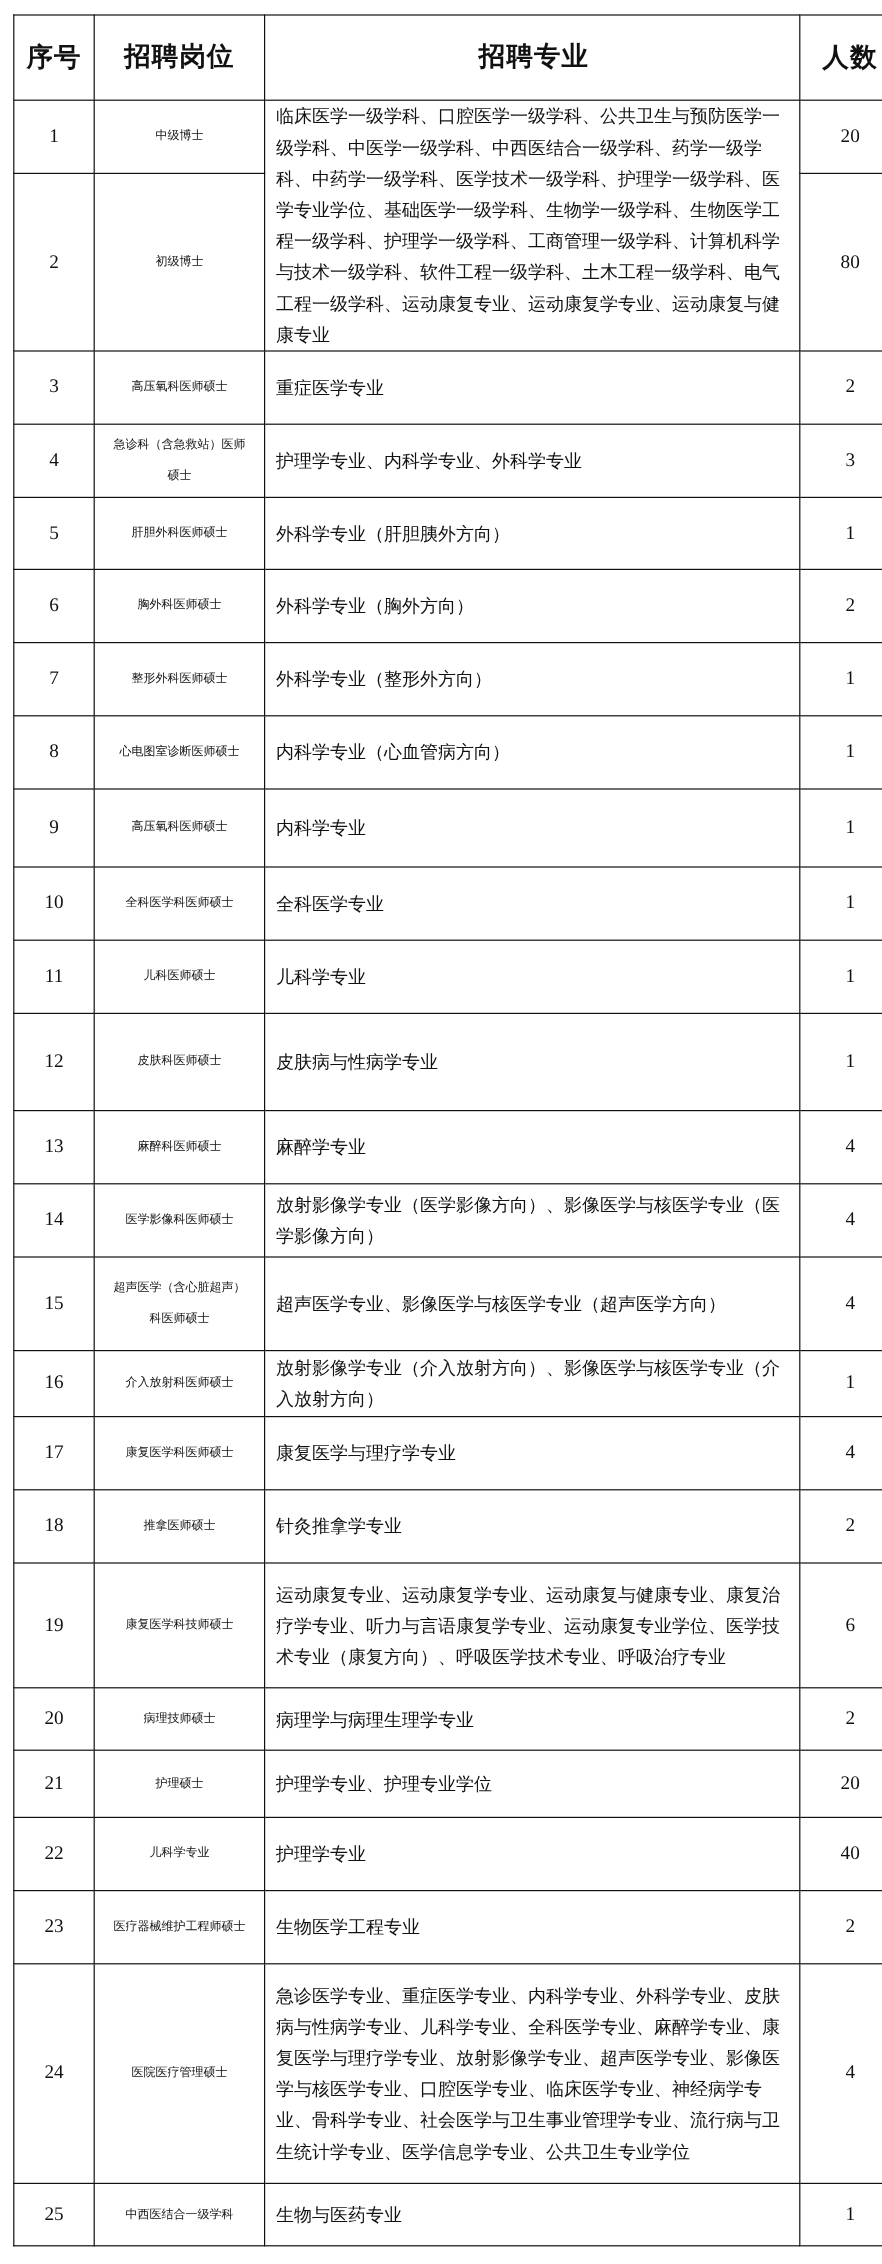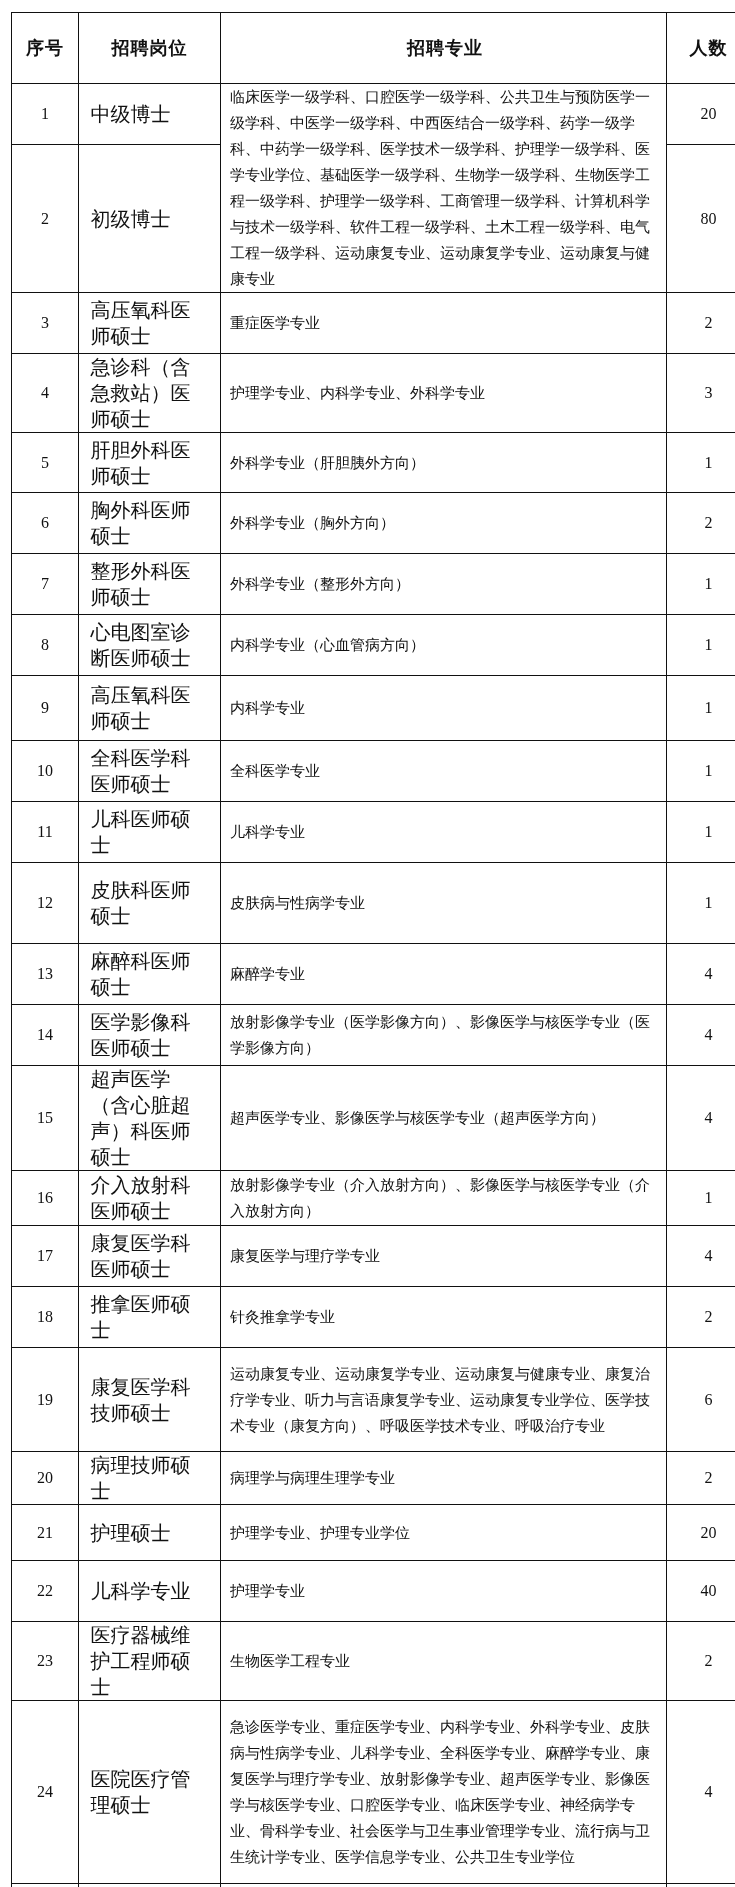--- a/index.html
+++ b/index.html
@@ -11,28 +11,28 @@
     table-layout: fixed;
     font-family: "DejaVu Sans", "Liberation Sans", sans-serif;
     color: #111111;
   }
   .sheet td, .sheet th {
     border: 1.5px solid #111111;
     padding: 0;
     vertical-align: middle;
   }
   .sheet th {
-    font-size: 18px;
+    font-size: 22px;
     font-weight: bold;
     text-align: center;
     height: 70px;
     letter-spacing: 1px;
   }
   .c-no { width: 66px; text-align: center; font-family: "Liberation Serif", "DejaVu Serif", serif; font-size: 16px; }
-  .c-pos { width: 129px; font-size: 20px; line-height: 26px; padding: 0 6px !important; }
+  .c-pos { width: 129px; text-align: center; font-size: 10px; line-height: 26px; padding: 0 6px !important; }
   .c-maj { width: 430px; text-align: left; font-size: 15px; line-height: 26px; padding: 0 6px 0 9px !important; word-break: break-all; margin-top: 16px; }
   .c-cnt { width: 83px; text-align: center; font-family: "Liberation Serif", "DejaVu Serif", serif; font-size: 16px; }
   .pos-inner { display: block; width: 118px; margin: 0 auto; word-break: break-all; }
 </style>
 </head>
 <body>
 
 <table class="sheet">
   <thead>
     <tr>

